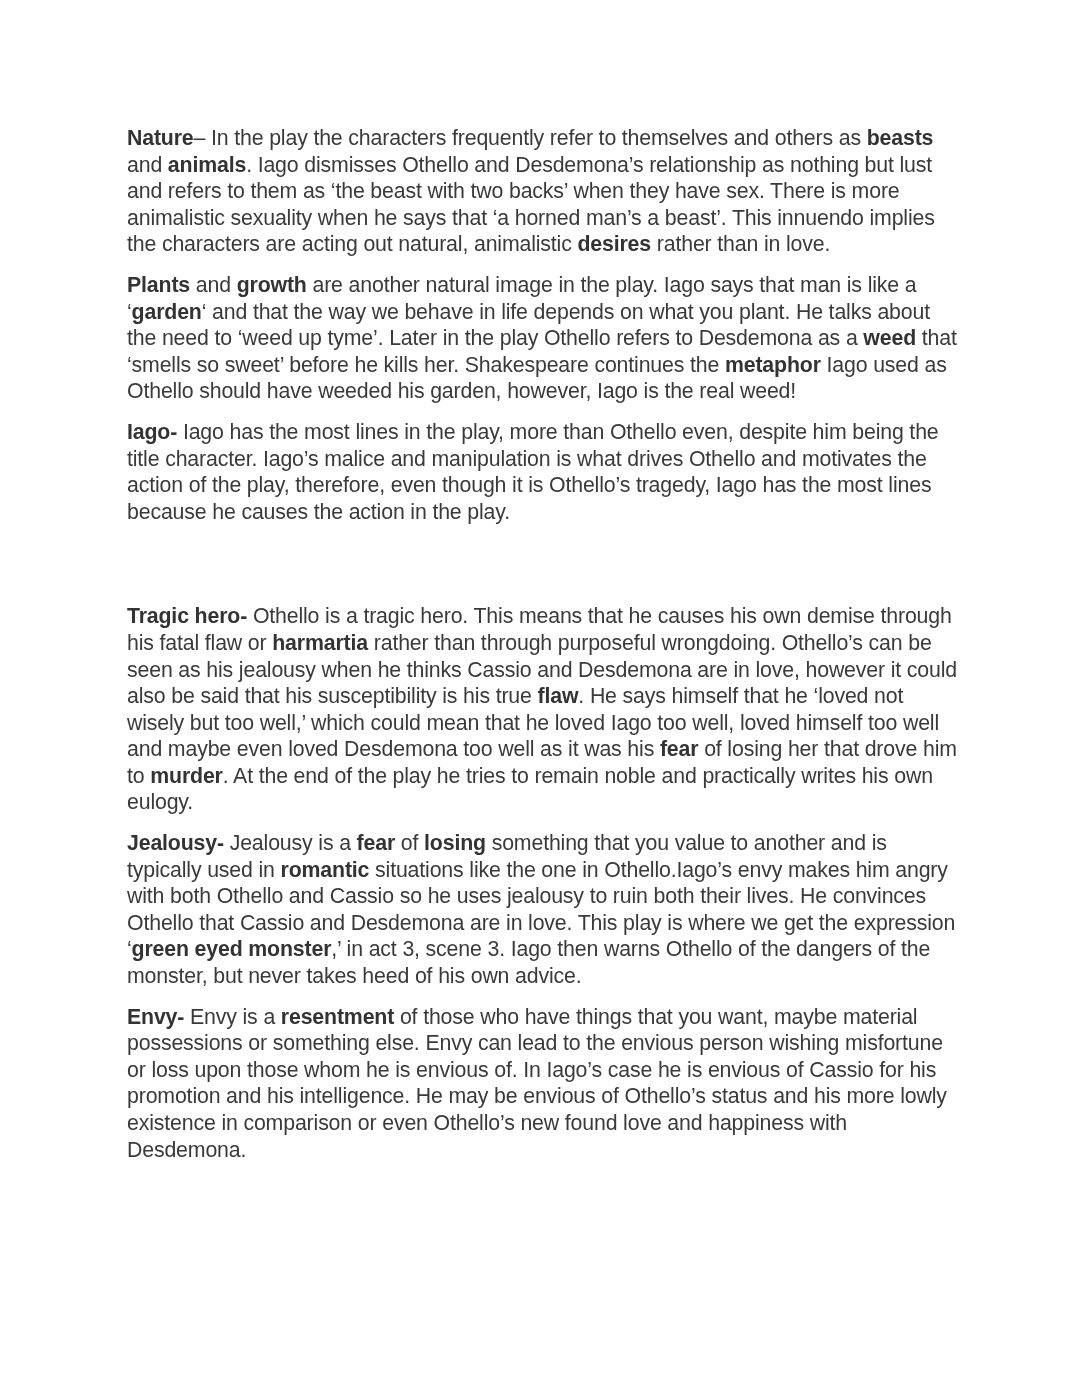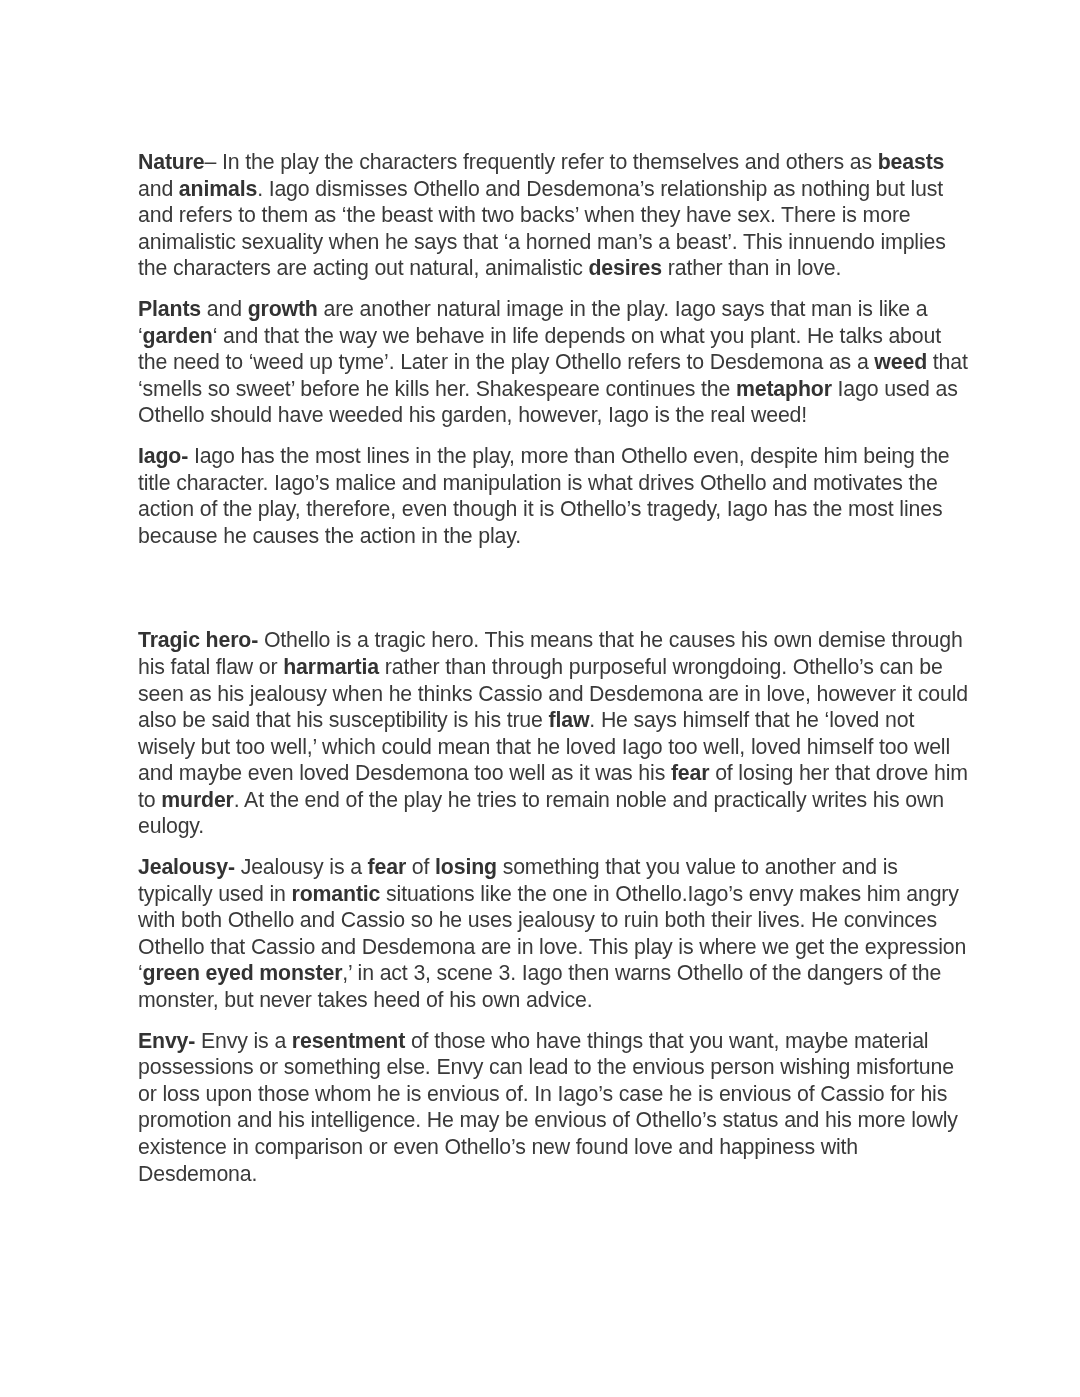--- a/index.html
+++ b/index.html
@@ -8,29 +8,28 @@
       background: #ffffff;
     }
     body {
       width: 1080px;
       height: 1397px;
       position: relative;
       overflow: hidden;
     }
     .page {
       position: absolute;
-      left: 138px;
+      left: 127px;
       top: 125px;
       width: 830px;
       font-family: "Liberation Sans", sans-serif;
       font-size: 21.3px;
       line-height: 26.6px;
       color: #3a3a3a;
       letter-spacing: -0.15px;
-      margin-top: 24px;
     }
     .para {
       margin: 0 0 14px 0;
     }
     .para b {
       font-weight: bold;
       color: #333333;
     }
     .spacer {
       height: 64px;

